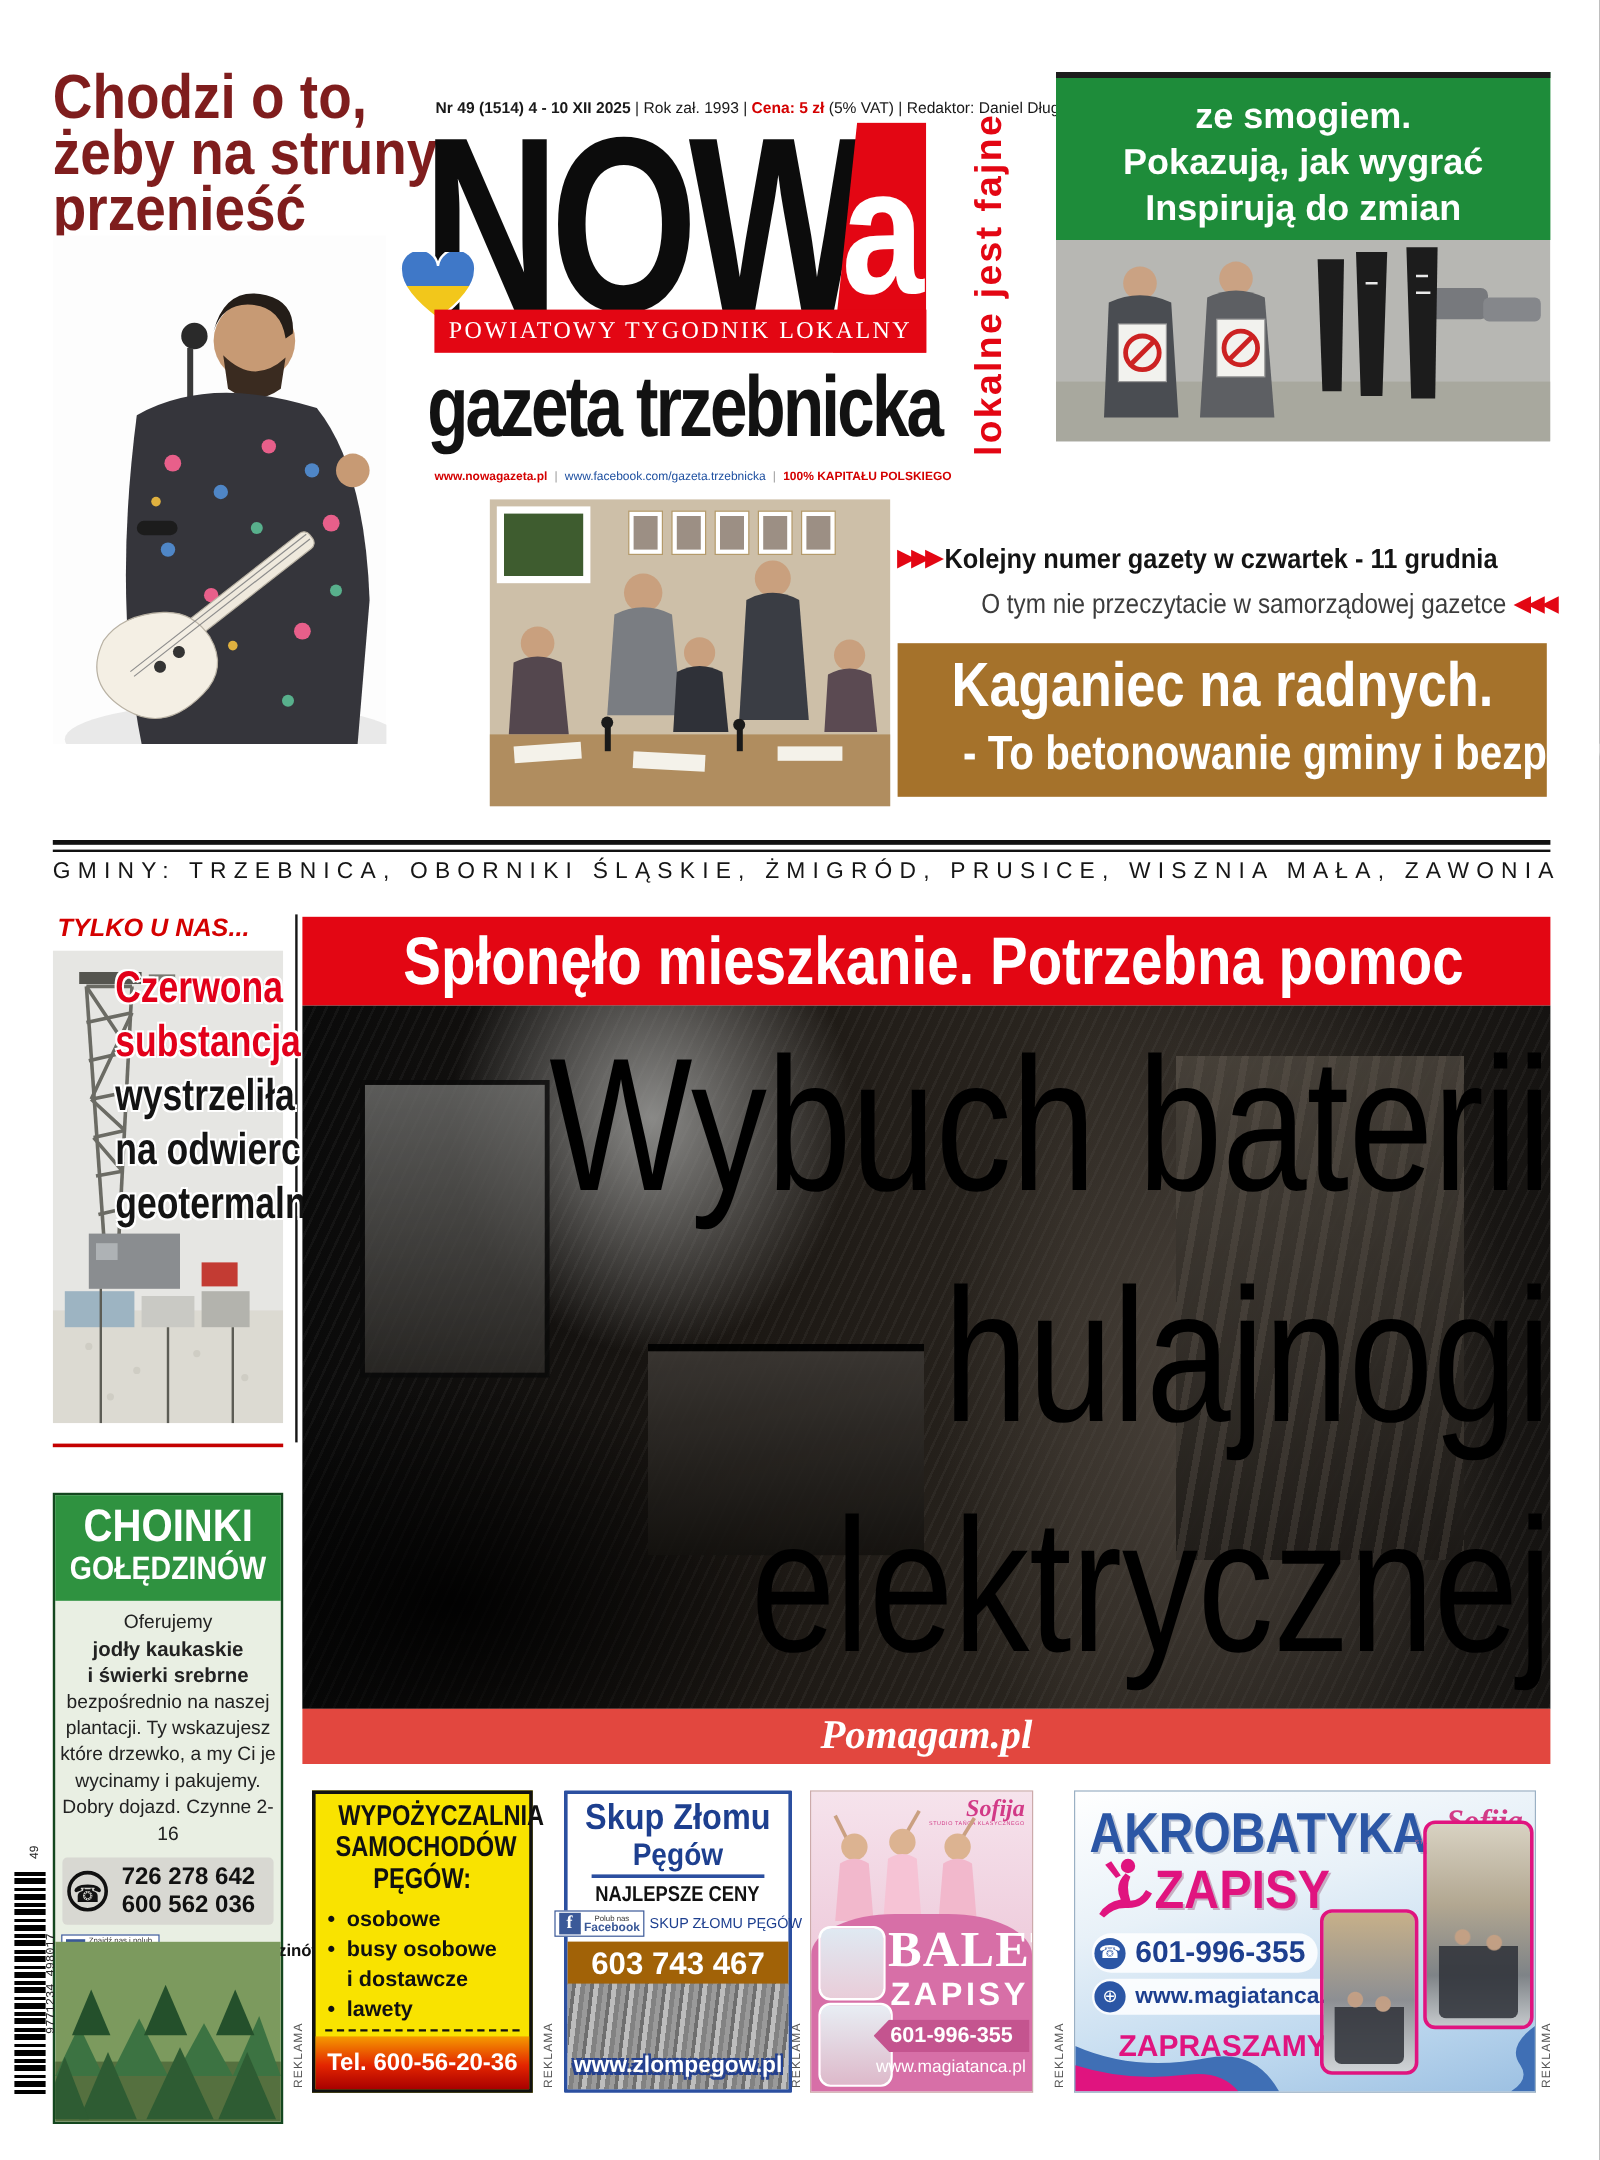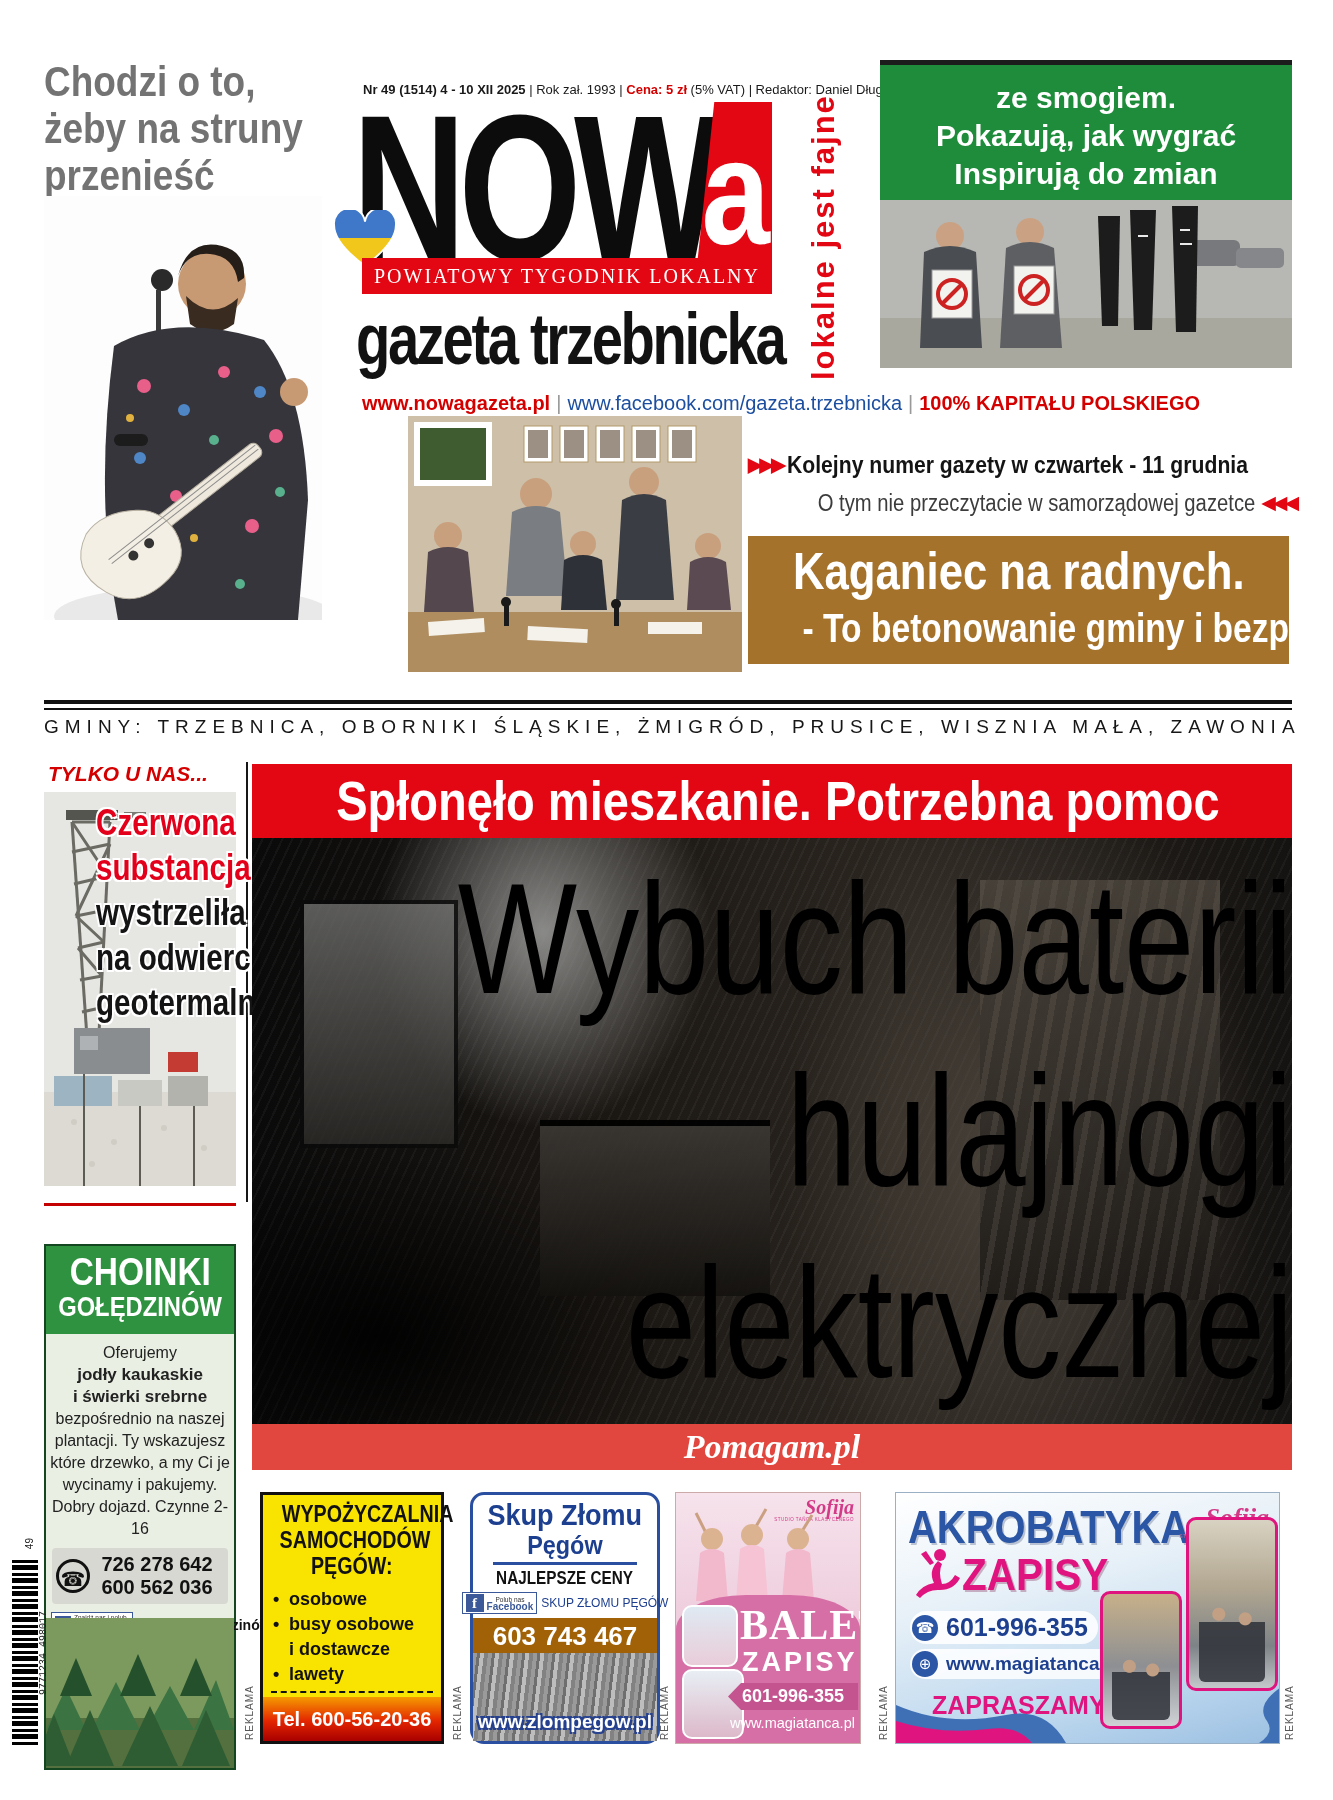--- a/index.html
+++ b/index.html
@@ -1,39 +1,39 @@
 <!DOCTYPE html>
 <html><head>
 <meta charset="utf-8">
 <style>
   html,body{margin:0;padding:0;background:#888;}
   .page{position:relative;width:1333px;height:1800px;background:#fff;margin:0 auto;
         font-family:"Liberation Sans",sans-serif;overflow:hidden;}
   .abs{position:absolute;}
 
   
-  .tl-head{left:44px;top:58px;width:300px;color:#737373;font-weight:bold;
-           font-size:42px;line-height:47px;}
+  .tl-head{left:44px;top:58px;width:300px;color:#7f1d1d;font-weight:bold;
+           font-size:52px;line-height:47px;}
   .tl-head span{display:inline-block;transform:scaleX(.88);transform-origin:0 50%;white-space:nowrap;}
 
   
   .issue-line{left:363px;top:82px;width:660px;font-size:13px;color:#191919;white-space:nowrap;}
   .issue-line b{font-weight:bold;}
   .issue-line .red{color:#d40000;font-weight:bold;}
   .logo-now{left:352px;top:88px;font-size:208px;line-height:200px;font-weight:bold;color:#0c0c0c;
             letter-spacing:-10px;transform:scaleX(.76);transform-origin:0 0;white-space:nowrap;}
   .logo-a{left:694px;top:102px;width:78px;height:192px;background:#e30613;
           clip-path:polygon(26% 0,100% 0,100% 100%,0 100%);color:#fff;text-align:center;}
   .logo-a span{display:inline-block;font-size:150px;line-height:180px;font-weight:bold;transform:scaleX(.82);}
   .strip{left:362px;top:258px;width:410px;height:36px;background:#e30613;color:#fff;
          font-family:"Liberation Serif",serif;font-size:20px;letter-spacing:2px;
          line-height:36px;text-align:center;white-space:nowrap;}
   .gazeta{left:356px;top:298px;font-size:72px;font-weight:bold;color:#121212;letter-spacing:-3px;
           transform:scaleX(.78);transform-origin:0 0;white-space:nowrap;}
-  .web-line{left:362px;top:392px;font-size:20px;white-space:nowrap;}
+  .web-line{left:362px;top:392px;font-size:10px;white-space:nowrap;}
   .web-line .r{color:#d40000;font-weight:bold;}
   .web-line .b{color:#1d4fa0;}
   .web-line .s{color:#999;padding:0 6px;}
   .vtag{left:806px;top:92px;height:290px;width:40px;color:#e30613;font-weight:bold;font-size:31px;
         writing-mode:vertical-rl;transform:rotate(180deg);letter-spacing:2px;text-align:center;}
 
   
   .smog-box{left:880px;top:60px;width:412px;height:140px;background:#1e8c3a;border-top:5px solid #1c1c1c;
             color:#fff;font-weight:bold;font-size:30px;line-height:38px;text-align:center;padding-top:14px;box-sizing:border-box;}
   .nx1{left:748px;top:452px;width:548px;font-size:23px;font-weight:bold;color:#141414;white-space:nowrap;}
@@ -119,21 +119,21 @@
           color:#111;}
   .rental .tt{text-align:center;font-weight:bold;font-size:24px;line-height:26px;margin-top:6px;}
   .rental .tt span{display:inline-block;transform:scaleX(.82);transform-origin:50% 50%;white-space:nowrap;}
   .rental ulx{display:block;margin:8px 0 0 10px;font-weight:bold;font-size:18px;line-height:25px;}
   .rental .it{white-space:nowrap;}
   .rental .bu{display:inline-block;width:16px;}
   .rental .dash{margin:4px 8px 0 8px;border-top:2px dashed #111;}
   .rental .tel{position:absolute;left:0;bottom:0;width:100%;height:44px;color:#fff;font-weight:bold;font-size:20px;
                line-height:44px;text-align:center;background:linear-gradient(180deg,#f59b00,#e32500 55%,#a80000);}
   .scrap{left:470px;top:1492px;width:190px;height:252px;background:#fff;border:3px solid #2b4fa0;box-sizing:border-box;
-         border-radius:14px;color:#1d3f8f;text-align:center;}
+         border-radius:1px;color:#1d3f8f;text-align:center;}
   .scrap .t1{font-weight:bold;font-size:30px;line-height:32px;margin-top:4px;}
   .scrap .t2{font-weight:bold;font-size:26px;line-height:28px;}
   .scrap .t1 span,.scrap .t2 span{display:inline-block;transform:scaleX(.9);white-space:nowrap;}
   .scrap .rule{margin:3px 20px;border-top:3px solid #2b4fa0;}
   .scrap .best{color:#111;font-weight:bold;font-size:18px;letter-spacing:0;}
   .scrap .best span{display:inline-block;transform:scaleX(.85);white-space:nowrap;}
   .scrap .fbrow{display:flex;align-items:center;justify-content:center;margin-top:3px;}
   .scrap .fname{font-weight:normal;font-size:12px;margin-left:4px;color:#1d3f8f;white-space:nowrap;}
   .scrap .tel{margin-top:4px;background:#a16207;color:#fff;font-weight:bold;font-size:26px;line-height:36px;height:36px;}
   .scrap .pic{position:absolute;left:0;bottom:0;width:100%;height:88px;background:

